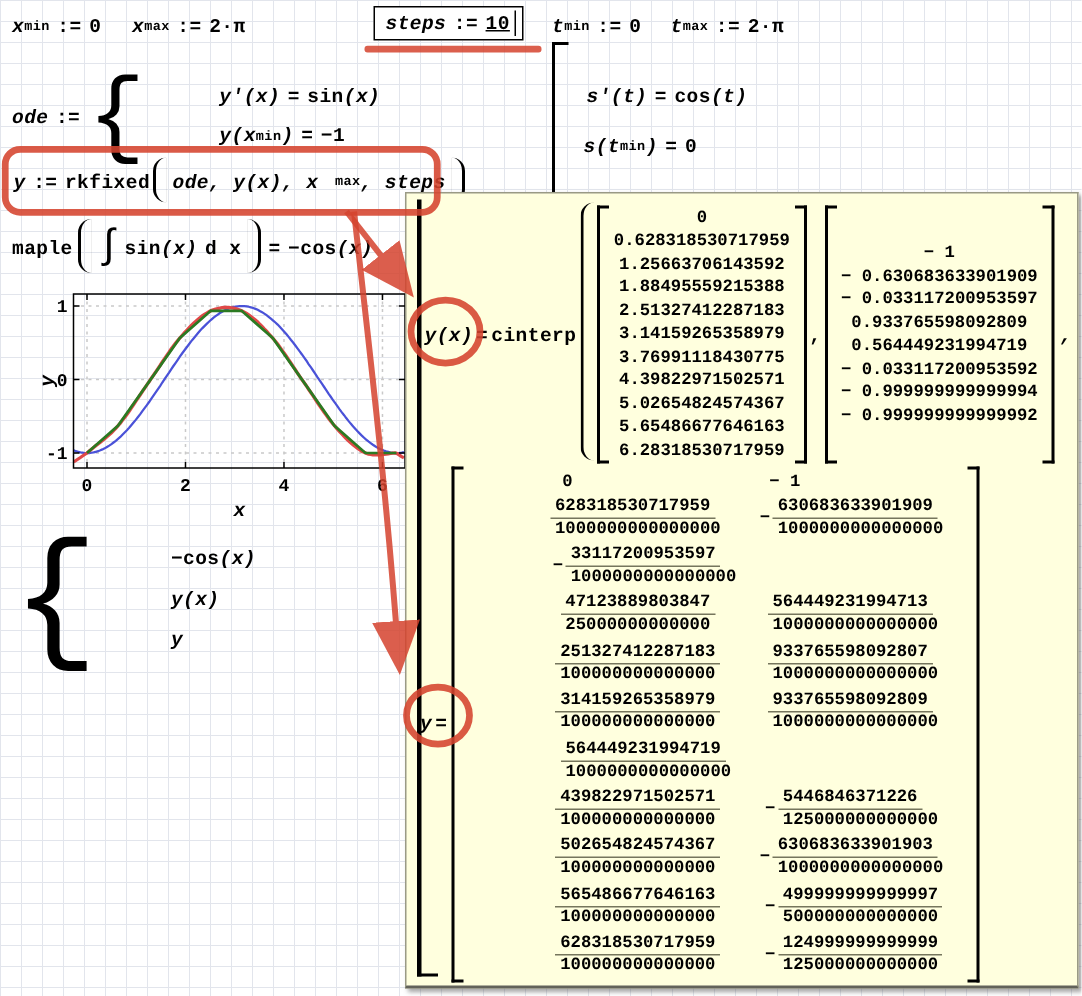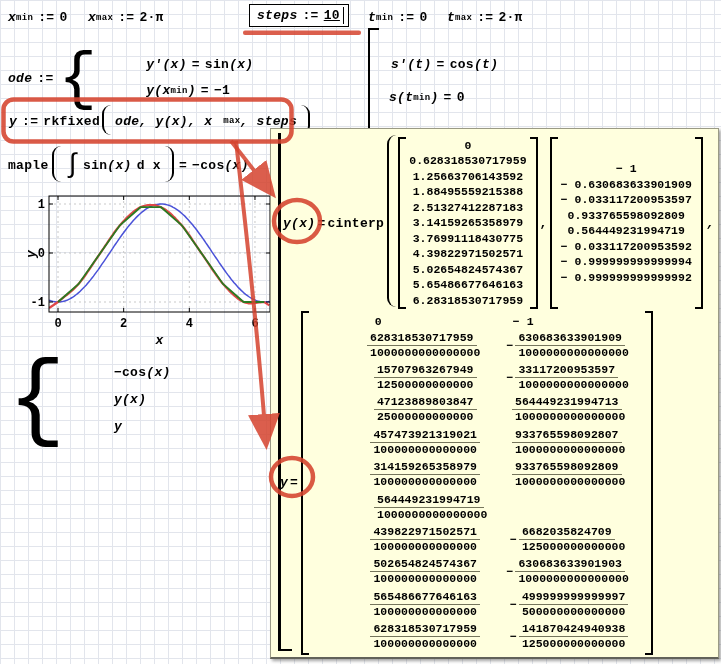--- a/index.html
+++ b/index.html
@@ -275,27 +275,20 @@
           </div>
           <div class="mcell c2">
             <span class="fsign">−</span>
             <span class="frac">
                 <span class="fnum">630683633901909</span>
                 <span class="fden">1000000000000000</span>
               </span>
           </div>
         </div>
           <div class="mrow">
-          <div class="mcell c1">
-            <span class="fsign"></span>
-            <span class="frac">
-                <span class="fnum">15707963267949</span>
-                <span class="fden">12500000000000</span>
-              </span>
-          </div>
           <div class="mcell c2">
             <span class="fsign">−</span>
             <span class="frac">
                 <span class="fnum">33117200953597</span>
                 <span class="fden">1000000000000000</span>
               </span>
           </div>
         </div>
           <div class="mrow">
           <div class="mcell c1">
@@ -310,21 +303,21 @@
             <span class="frac">
                 <span class="fnum">564449231994713</span>
                 <span class="fden">1000000000000000</span>
               </span>
           </div>
         </div>
           <div class="mrow">
           <div class="mcell c1">
             <span class="fsign"></span>
             <span class="frac">
-                <span class="fnum">457473921319021</span>
+                <span class="fnum">251327412287183</span>
                 <span class="fden">100000000000000</span>
               </span>
           </div>
           <div class="mcell c2">
             <span class="fsign"></span>
             <span class="frac">
                 <span class="fnum">933765598092807</span>
                 <span class="fden">1000000000000000</span>
               </span>
           </div>
@@ -358,21 +351,21 @@
           <div class="mcell c1">
             <span class="fsign"></span>
             <span class="frac">
                 <span class="fnum">439822971502571</span>
                 <span class="fden">100000000000000</span>
               </span>
           </div>
           <div class="mcell c2">
             <span class="fsign">−</span>
             <span class="frac">
-                <span class="fnum">6682035824709</span>
+                <span class="fnum">5446846371226</span>
                 <span class="fden">125000000000000</span>
               </span>
           </div>
         </div>
           <div class="mrow">
           <div class="mcell c1">
             <span class="fsign"></span>
             <span class="frac">
                 <span class="fnum">502654824574367</span>
                 <span class="fden">100000000000000</span>
@@ -406,21 +399,21 @@
           <div class="mcell c1">
             <span class="fsign"></span>
             <span class="frac">
                 <span class="fnum">628318530717959</span>
                 <span class="fden">100000000000000</span>
               </span>
           </div>
           <div class="mcell c2">
             <span class="fsign">−</span>
             <span class="frac">
-                <span class="fnum">141870424940938</span>
+                <span class="fnum">124999999999999</span>
                 <span class="fden">125000000000000</span>
               </span>
           </div>
         </div>
         </div>
     </div>
     <div class="rbrak"></div>
   </div>
 </div>
 

